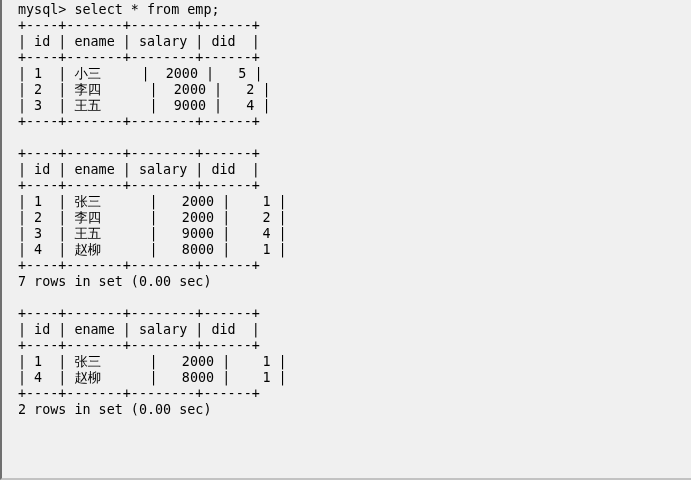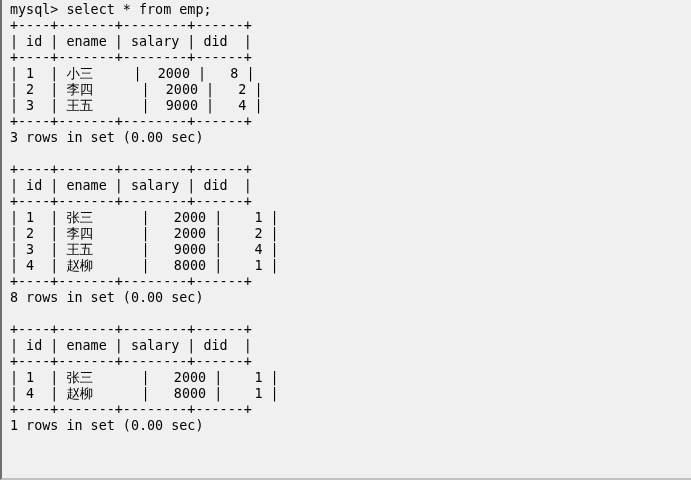--- a/index.html
+++ b/index.html
@@ -11,21 +11,21 @@
     box-sizing: border-box;
   }
   .console {
     width: 691px;
     height: 480px;
     box-sizing: border-box;
     background: #f0f0f0;
     border-left: 2px solid #6f6f6f;
     border-bottom: 2px solid #c2c2c2;
     padding-top: 2px;
-    padding-left: 8px;
+    padding-left: 16px;
     font-family: "DejaVu Sans Mono", "Liberation Mono", monospace;
     font-size: 13.4px;
     line-height: 16px;
     color: #000000;
     cursor: text;
   }
   .line {
     white-space: pre;
     height: 16px;
     letter-spacing: 0;
@@ -33,40 +33,39 @@
 </style>
 </head>
 <body>
 
 <div class="console">
 
   <div class="line">mysql&gt; select * from emp;</div>
   <div class="line">+----+-------+--------+------+</div>
   <div class="line">| id | ename | salary | did  |</div>
   <div class="line">+----+-------+--------+------+</div>
-  <div class="line">| 1  | 小三     |  2000 |   8 |</div>
+  <div class="line">| 1  | 小三     |  2000 |   5 |</div>
   <div class="line">| 2  | 李四      |  2000 |   2 |</div>
   <div class="line">| 3  | 王五      |  9000 |   4 |</div>
   <div class="line">+----+-------+--------+------+</div>
-  <div class="line">3 rows in set (0.00 sec)</div>
   <div class="line"></div>
 
   <div class="line">+----+-------+--------+------+</div>
   <div class="line">| id | ename | salary | did  |</div>
   <div class="line">+----+-------+--------+------+</div>
   <div class="line">| 1  | 张三      |   2000 |    1 |</div>
   <div class="line">| 2  | 李四      |   2000 |    2 |</div>
   <div class="line">| 3  | 王五      |   9000 |    4 |</div>
   <div class="line">| 4  | 赵柳      |   8000 |    1 |</div>
   <div class="line">+----+-------+--------+------+</div>
-  <div class="line">8 rows in set (0.00 sec)</div>
+  <div class="line">7 rows in set (0.00 sec)</div>
   <div class="line"></div>
 
   <div class="line">+----+-------+--------+------+</div>
   <div class="line">| id | ename | salary | did  |</div>
   <div class="line">+----+-------+--------+------+</div>
   <div class="line">| 1  | 张三      |   2000 |    1 |</div>
   <div class="line">| 4  | 赵柳      |   8000 |    1 |</div>
   <div class="line">+----+-------+--------+------+</div>
-  <div class="line">1 rows in set (0.00 sec)</div>
+  <div class="line">2 rows in set (0.00 sec)</div>
   <div class="line"></div>
 
 </div>
 
 </body></html>

